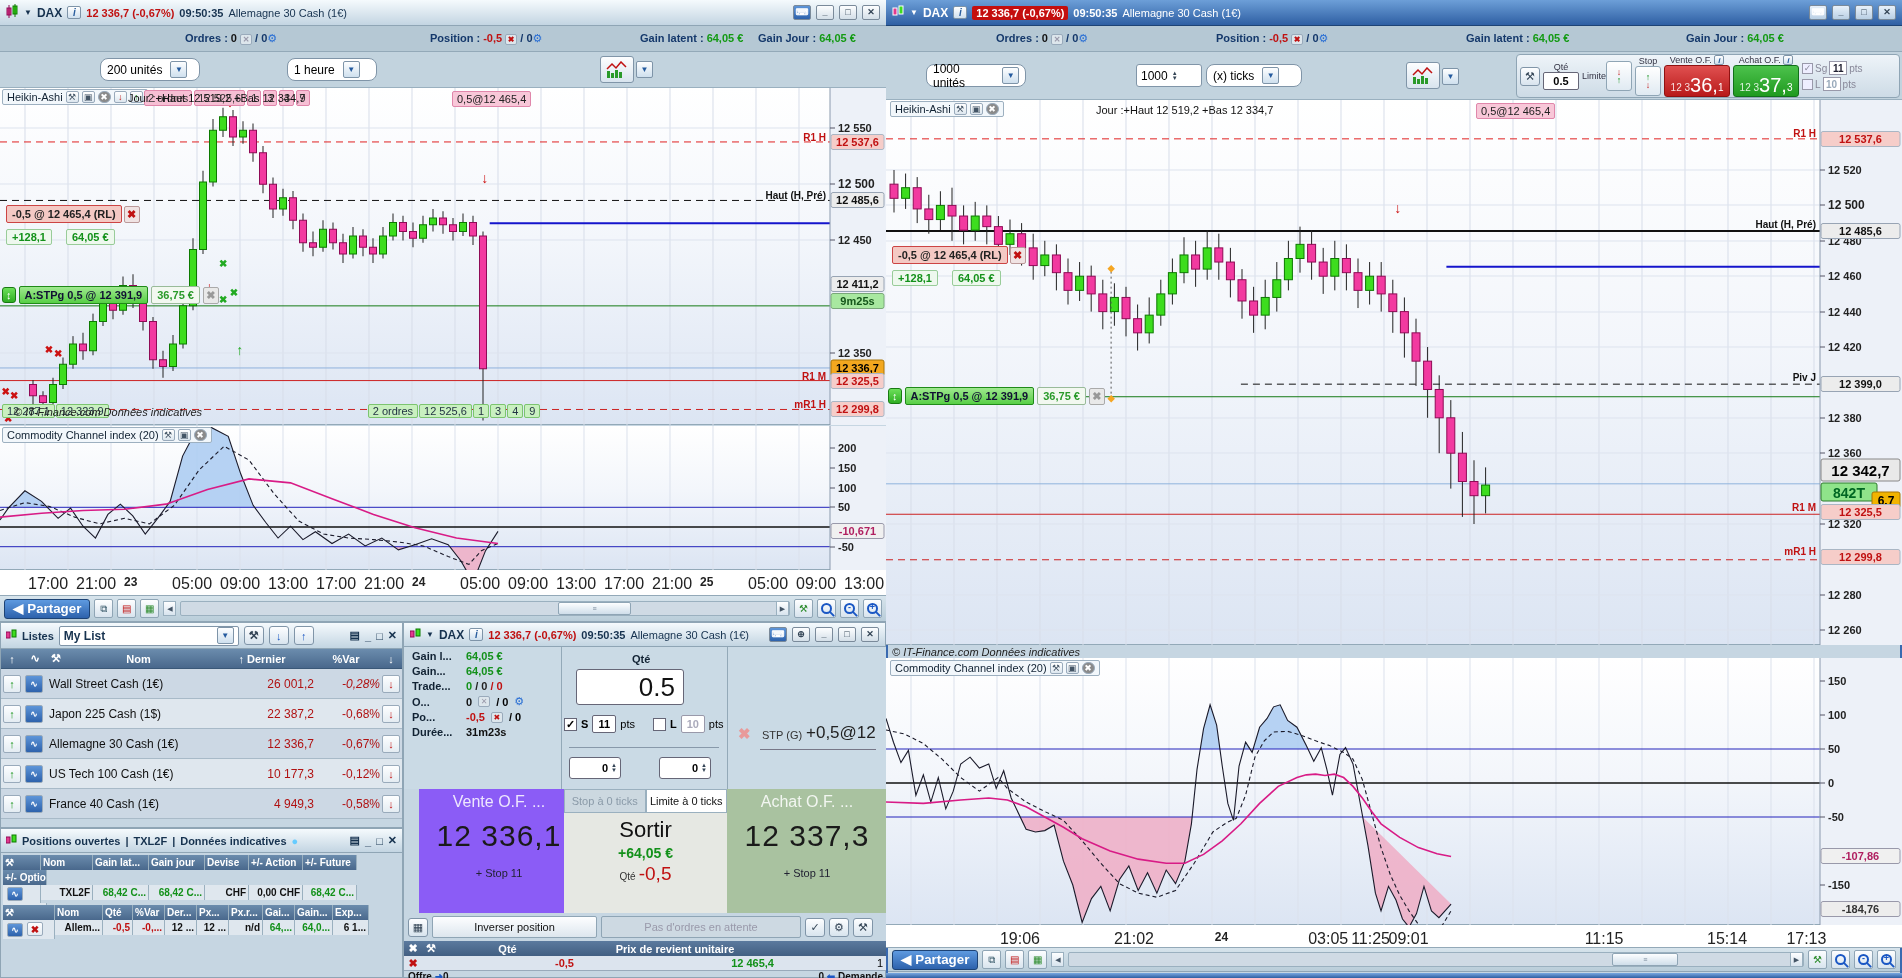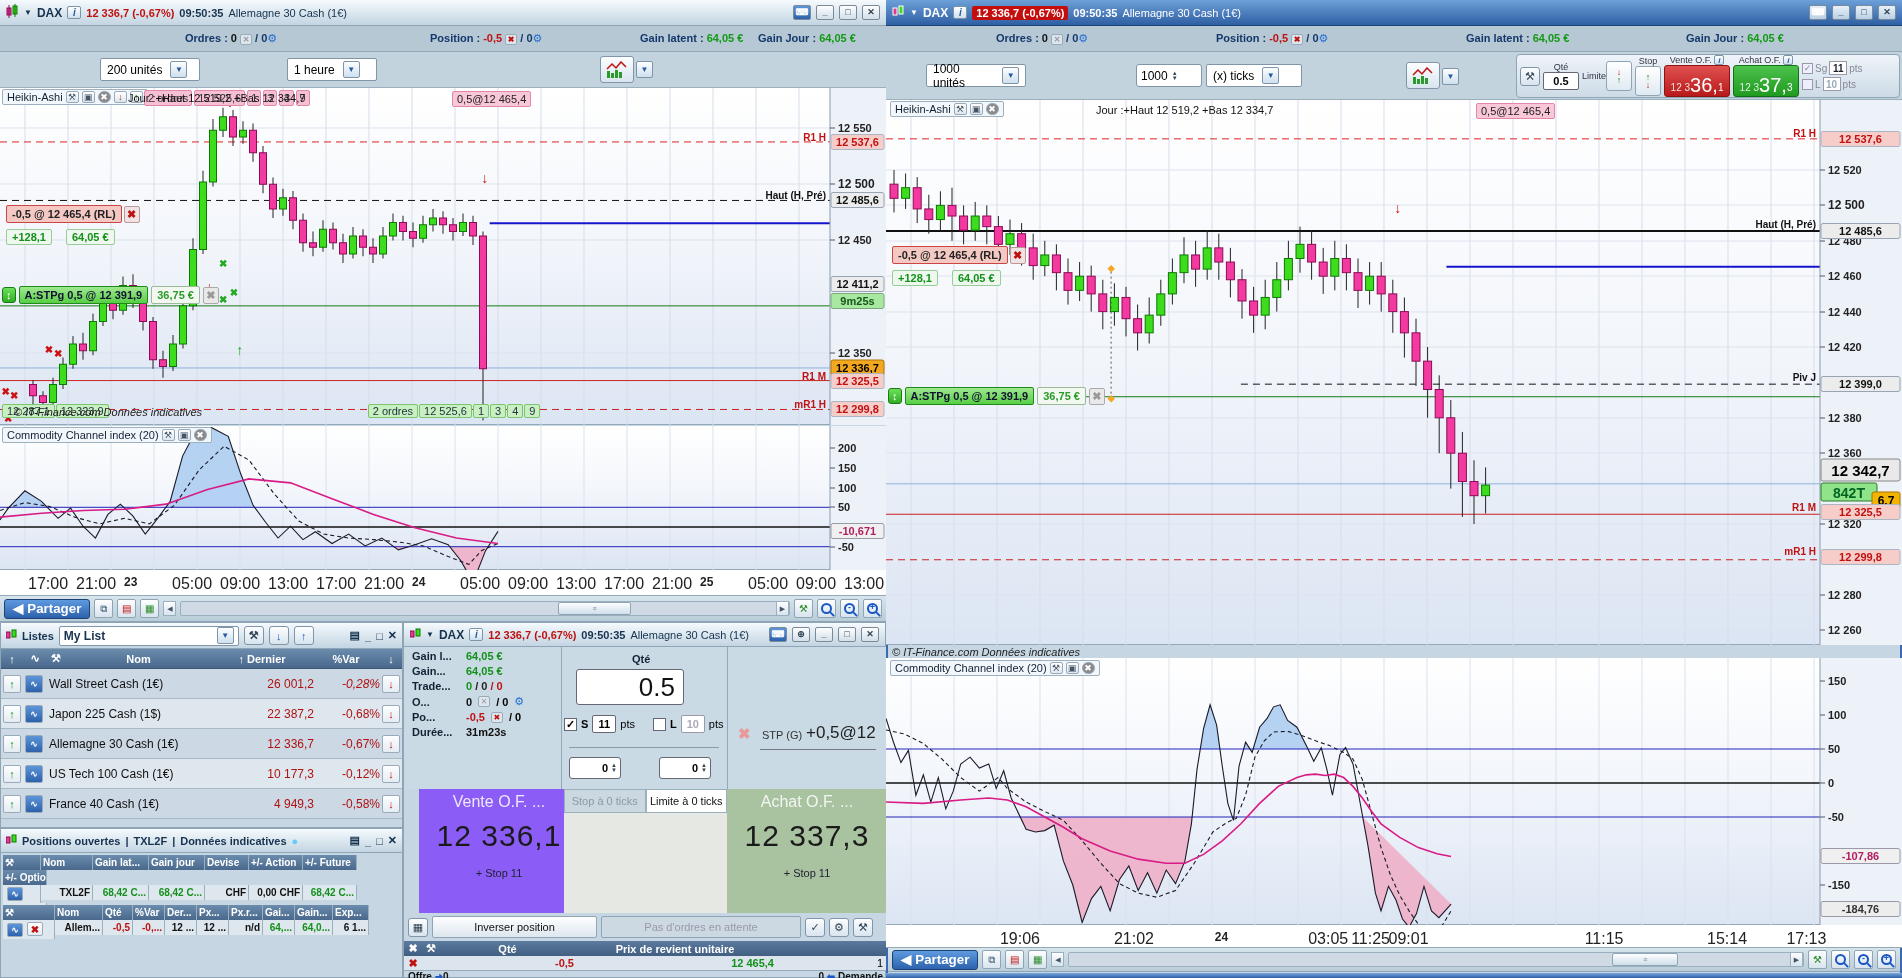--- a/index.html
+++ b/index.html
@@ -26,21 +26,21 @@
 .inforow{position:absolute;left:0;right:0;top:26px;height:26px;background:#b5c8d4;border-bottom:1px solid #93a9b8;color:#14386b;font-weight:bold}
 .ig{position:absolute;top:6px;white-space:nowrap}
 .ig .v{color:#111}
 .ig .neg{color:#c01111}
 .ig .pos{color:#139a13}
 .mini-ico{display:inline-block;width:12px;height:11px;border:1px solid #9ab;background:#dde6ec;color:#99a;font-size:8px;line-height:10px;text-align:center;border-radius:2px}
 .mini-ico.red{color:#c01111;font-weight:bold}
 .gear{color:#2a6fd4;font-weight:normal}
 
 .ctoolbar{position:absolute;left:0;right:0;height:36px;background:#c2d3de;border-bottom:1px solid #9ab0bf}
-.sel{position:absolute;top:6px;height:23px;background:#fff;border:1px solid #8095a8;border-radius:2px;display:flex;align-items:center;font-size:12px;padding:0 6px;gap:8px}
+.sel{position:absolute;top:6px;height:23px;background:#fff;border:1px solid #8095a8;border-radius:8px;display:flex;align-items:center;font-size:12px;padding:0 6px;gap:8px}
 .selarr{display:inline-block;width:17px;height:17px;background:linear-gradient(#fdfeff,#cfe0ee);border:1px solid #7e94a8;border-radius:2px;color:#245a9e;font-size:8px;line-height:15px;text-align:center}
 .spin{position:absolute;top:6px;height:23px;background:#fff;border:1px solid #8095a8;border-radius:3px;display:flex;align-items:center;font-size:12px;padding:0 4px;gap:4px}
 .spinarr{display:inline-flex;flex-direction:column;font-size:6px;line-height:5px;color:#345}
 .toolbtn{position:absolute;top:4px;width:34px;height:27px;background:linear-gradient(#fdfeff,#d8e4ee);border:1px solid #8095a8;border-radius:3px;display:flex;align-items:center;justify-content:center}
 
 .chartbox{position:absolute;left:0;background:linear-gradient(180deg,#ffffff 0%,#f3f6fb 45%,#dce5f3 100%);border-bottom:1px solid #93a9b8}
 .chead{position:absolute;display:flex;align-items:center;gap:3px;background:#f2f7fb;border:1px solid #9db0c0;padding:1px 4px;font-size:11px;color:#123;border-radius:2px}
 .chead .hico{display:inline-block;width:13px;height:12px;font-size:9px;line-height:11px;text-align:center;border:1px solid #9ab;border-radius:2px;background:linear-gradient(#fff,#dde7ef);color:#456}
 .hico.xg{background:#8a8a8a;color:#fff;border-radius:6px}
 .hico.dn{color:#c01111;font-weight:bold}
@@ -712,20 +712,25 @@
     </div>
     <div class="sellbig">
       <div class="bigtitle">Vente O.F. ...</div>
       <div class="bigpx">12 336,1</div>
       <div class="bigsub">+ Stop 11</div>
     </div>
     <div class="midcol">
       <div class="tabs">
         <span class="tab dis">Stop à 0 ticks</span>
         <span class="tab on">Limite à 0 ticks</span>
+      </div>
+      <div class="exit">
+        <div class="exlbl">Sortir</div>
+        <div class="exgain">+64,05 €</div>
+        <div class="exqty"><span class="small">Qté</span> <span class="red">-0,5</span></div>
       </div>
     </div>
     <div class="buybig">
       <div class="bigtitle">Achat O.F. ...</div>
       <div class="bigpx">12 337,3</div>
       <div class="bigsub">+ Stop 11</div>
     </div>
     <div class="invrow">
       <span class="sqbtn">▦</span>
       <span class="invbtn" style="width:165px">Inverser position</span>

